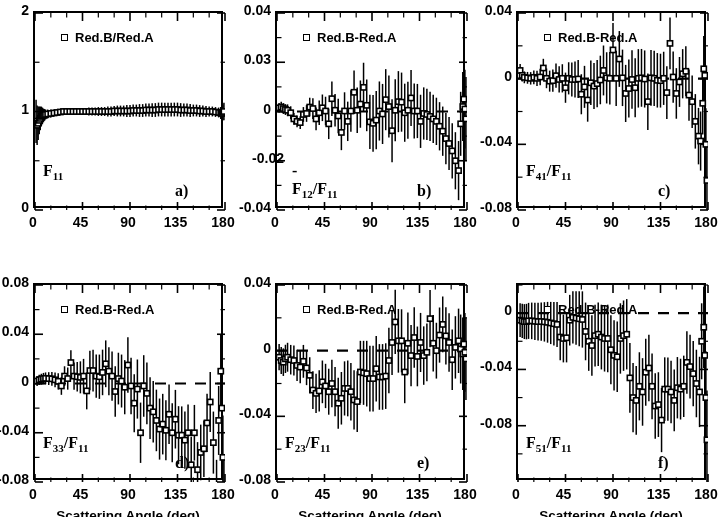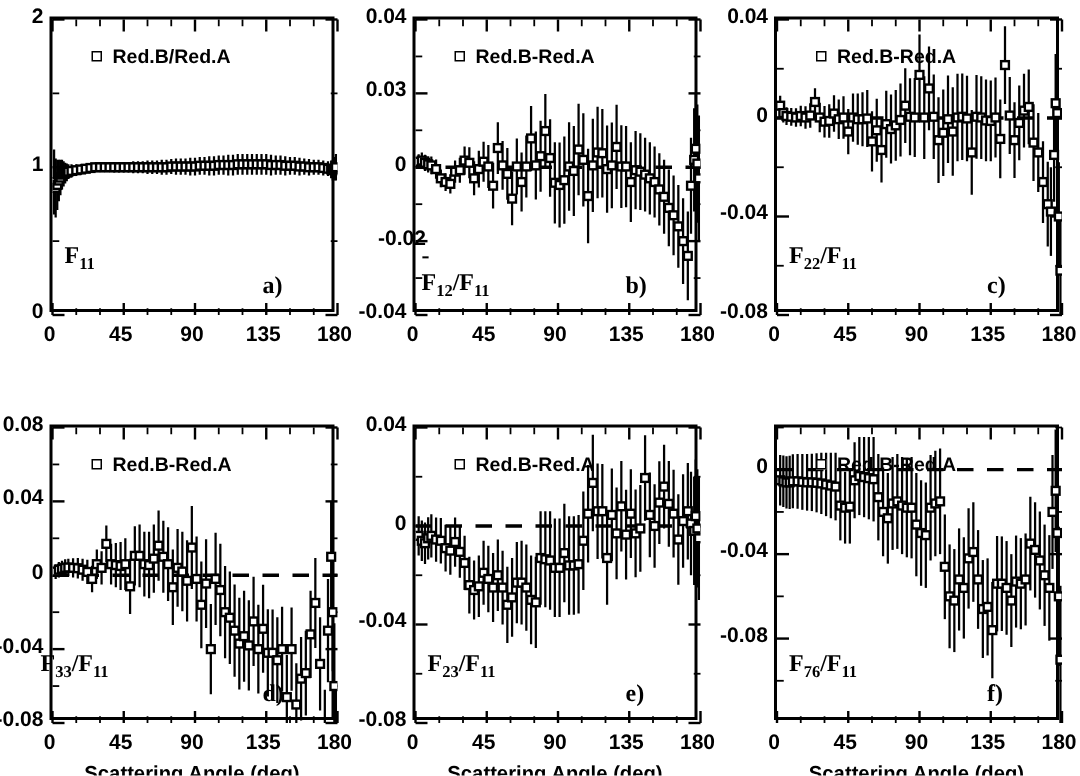--- a/index.html
+++ b/index.html
@@ -410,21 +410,21 @@
       <div class="ylab" style="width: 60px; left: 224px; top: 150.75px;">-0.02</div>
       <div class="ylab" style="width: 60px; left: 211px; top: 101.5px;">0</div>
       <div class="ylab" style="width: 60px; left: 211px; top: 52.25px;">0.03</div>
       <div class="ylab" style="width: 60px; left: 211px; top: 3px;">0.04</div>
       <div class="xtick" style="width: 44px; left: 253px; top: 214px;">0</div>
       <div class="xtick" style="width: 44px; left: 300.5px; top: 214px;">45</div>
       <div class="xtick" style="width: 44px; left: 348px; top: 214px;">90</div>
       <div class="xtick" style="width: 44px; left: 395.5px; top: 214px;">135</div>
       <div class="xtick" style="width: 44px; left: 443px; top: 214px;">180</div>
       <div class="legend" style="left: 303px; top: 29px;"><span class="legmark"></span><span class="legtext">Red.B-Red.A</span></div>
-      <div class="fnote" style="left: 281px; top: 162px;"><span>-F</span><sub>12</sub><span>/F</span><sub>11</sub></div>
+      <div class="fnote" style="left: 292px; top: 162px;"><span>-F</span><sub>12</sub><span>/F</span><sub>11</sub></div>
       <div class="ptag" style="left: 417px; top: 182px;">b)</div>
     </div>
     <div class="panel" style="left: 0px; top: 0px;">
       <div class="plotbox" style="left: 516px; top: 11px; width: 190px; height: 197px;">
         <svg width="190" height="197">
           <g stroke="#000" stroke-width="1.6">
             <line x1="0" y1="0" x2="0" y2="8"></line>
             <line x1="0" y1="197" x2="0" y2="189"></line>
             <line x1="47.5" y1="0" x2="47.5" y2="8"></line>
             <line x1="47.5" y1="197" x2="47.5" y2="189"></line>
@@ -604,21 +604,21 @@
       <div class="ylab" style="width: 60px; left: 452px; top: 200px;">-0.08</div>
       <div class="ylab" style="width: 60px; left: 452px; top: 134.333px;">-0.04</div>
       <div class="ylab" style="width: 60px; left: 452px; top: 68.6667px;">0</div>
       <div class="ylab" style="width: 60px; left: 452px; top: 3px;">0.04</div>
       <div class="xtick" style="width: 44px; left: 494px; top: 214px;">0</div>
       <div class="xtick" style="width: 44px; left: 541.5px; top: 214px;">45</div>
       <div class="xtick" style="width: 44px; left: 589px; top: 214px;">90</div>
       <div class="xtick" style="width: 44px; left: 636.5px; top: 214px;">135</div>
       <div class="xtick" style="width: 44px; left: 684px; top: 214px;">180</div>
       <div class="legend" style="left: 544px; top: 29px;"><span class="legmark"></span><span class="legtext">Red.B-Red.A</span></div>
-      <div class="fnote" style="left: 526px; top: 162px;"><span>F</span><sub>22</sub><span>/F</span><sub>11</sub></div>
+      <div class="fnote" style="left: 526px; top: 162px;"><span>F</span><sub>41</sub><span>/F</span><sub>11</sub></div>
       <div class="ptag" style="left: 658px; top: 182px;">c)</div>
     </div>
     <div class="panel" style="left: 0px; top: 0px;">
       <div class="plotbox" style="left: 33px; top: 283px; width: 190px; height: 197px;">
         <svg width="190" height="197">
           <g stroke="#000" stroke-width="1.6">
             <line x1="0" y1="0" x2="0" y2="8"></line>
             <line x1="0" y1="197" x2="0" y2="189"></line>
             <line x1="47.5" y1="0" x2="47.5" y2="8"></line>
             <line x1="47.5" y1="197" x2="47.5" y2="189"></line>
@@ -802,21 +802,21 @@
       <div class="ylab" style="width: 60px; left: -31px; top: 373.5px;">0</div>
       <div class="ylab" style="width: 60px; left: -31px; top: 324.25px;">0.04</div>
       <div class="ylab" style="width: 60px; left: -31px; top: 275px;">0.08</div>
       <div class="xtick" style="width: 44px; left: 11px; top: 486px;">0</div>
       <div class="xtick" style="width: 44px; left: 58.5px; top: 486px;">45</div>
       <div class="xtick" style="width: 44px; left: 106px; top: 486px;">90</div>
       <div class="xtick" style="width: 44px; left: 153.5px; top: 486px;">135</div>
       <div class="xtick" style="width: 44px; left: 201px; top: 486px;">180</div>
       <div class="axistitle" style="left: 33px; width: 190px; top: 508px;">Scattering Angle (deg)</div>
       <div class="legend" style="left: 61px; top: 301px;"><span class="legmark"></span><span class="legtext">Red.B-Red.A</span></div>
-      <div class="fnote" style="left: 27px; top: 434px;"><span>F</span><sub>33</sub><span>/F</span><sub>11</sub></div>
+      <div class="fnote" style="left: 43px; top: 434px;"><span>F</span><sub>33</sub><span>/F</span><sub>11</sub></div>
       <div class="ptag" style="left: 175px; top: 454px;">d)</div>
     </div>
     <div class="panel" style="left: 0px; top: 0px;">
       <div class="plotbox" style="left: 275px; top: 283px; width: 190px; height: 197px;">
         <svg width="190" height="197">
           <g stroke="#000" stroke-width="1.6">
             <line x1="0" y1="0" x2="0" y2="8"></line>
             <line x1="0" y1="197" x2="0" y2="189"></line>
             <line x1="47.5" y1="0" x2="47.5" y2="8"></line>
             <line x1="47.5" y1="197" x2="47.5" y2="189"></line>
@@ -1191,16 +1191,16 @@
       <div class="ylab" style="width: 60px; left: 452px; top: 415.714px;">-0.08</div>
       <div class="ylab" style="width: 60px; left: 452px; top: 359.429px;">-0.04</div>
       <div class="ylab" style="width: 60px; left: 452px; top: 303.143px;">0</div>
       <div class="xtick" style="width: 44px; left: 494px; top: 486px;">0</div>
       <div class="xtick" style="width: 44px; left: 541.5px; top: 486px;">45</div>
       <div class="xtick" style="width: 44px; left: 589px; top: 486px;">90</div>
       <div class="xtick" style="width: 44px; left: 636.5px; top: 486px;">135</div>
       <div class="xtick" style="width: 44px; left: 684px; top: 486px;">180</div>
       <div class="axistitle" style="left: 516px; width: 190px; top: 508px;">Scattering Angle (deg)</div>
       <div class="legend" style="left: 544px; top: 301px;"><span class="legmark"></span><span class="legtext">Red.B-Red.A</span></div>
-      <div class="fnote" style="left: 526px; top: 434px;"><span>F</span><sub>76</sub><span>/F</span><sub>11</sub></div>
+      <div class="fnote" style="left: 526px; top: 434px;"><span>F</span><sub>51</sub><span>/F</span><sub>11</sub></div>
       <div class="ptag" style="left: 658px; top: 454px;">f)</div>
     </div>
   </div>
 
 </body></html>

